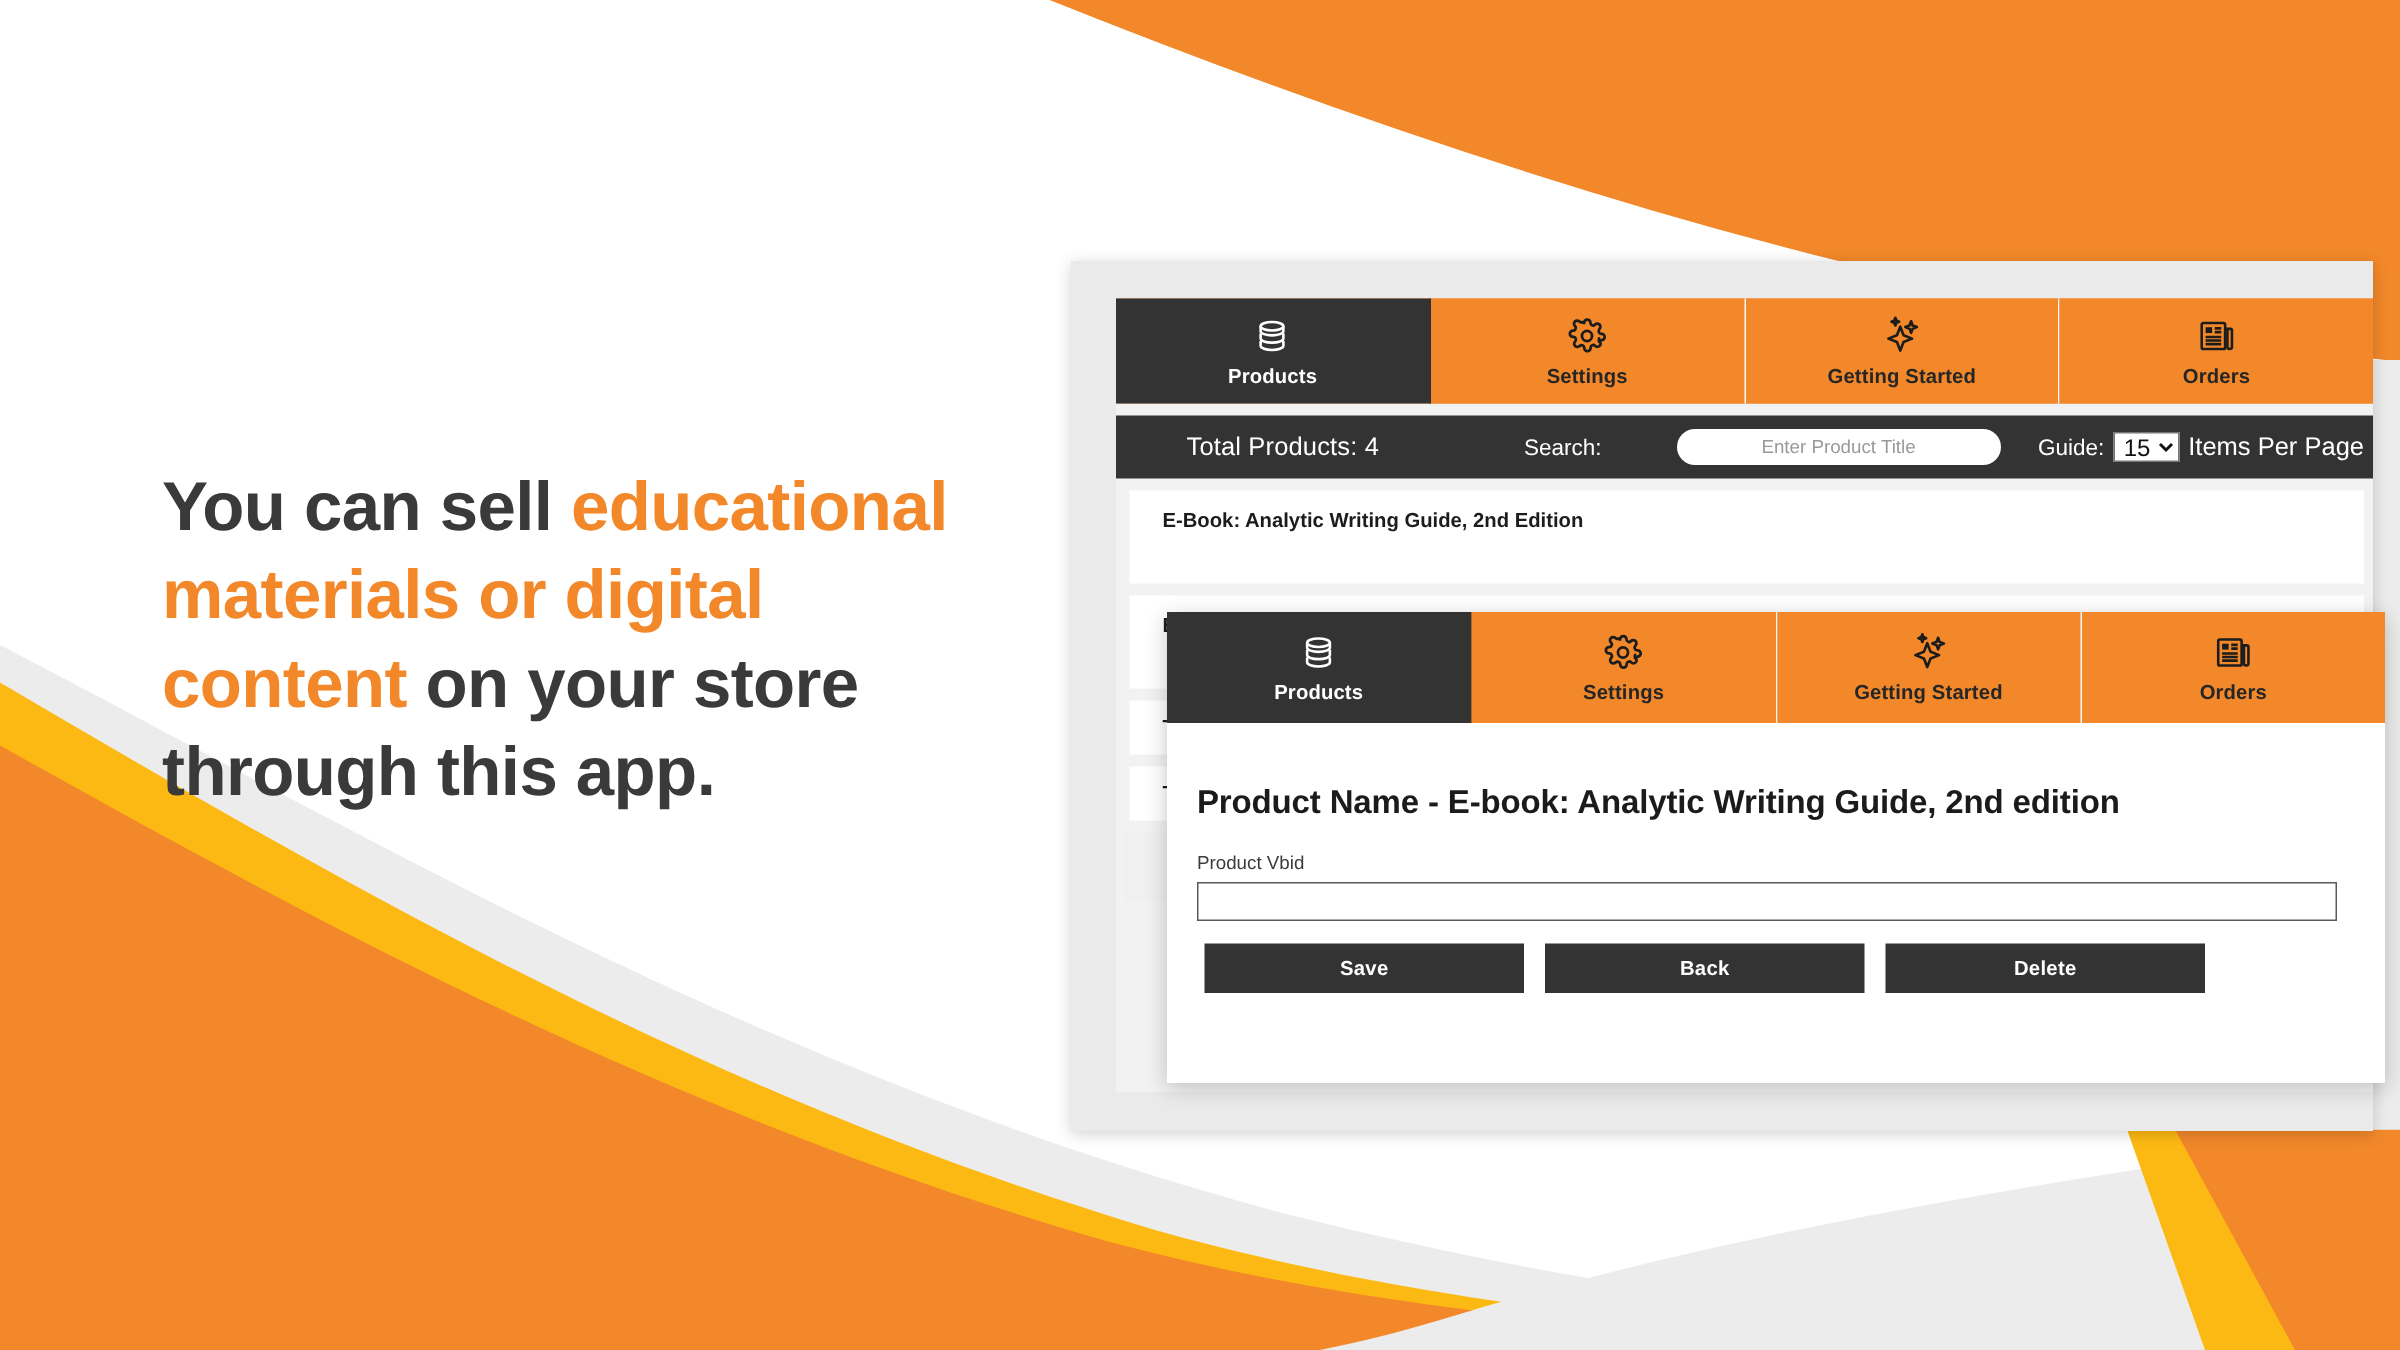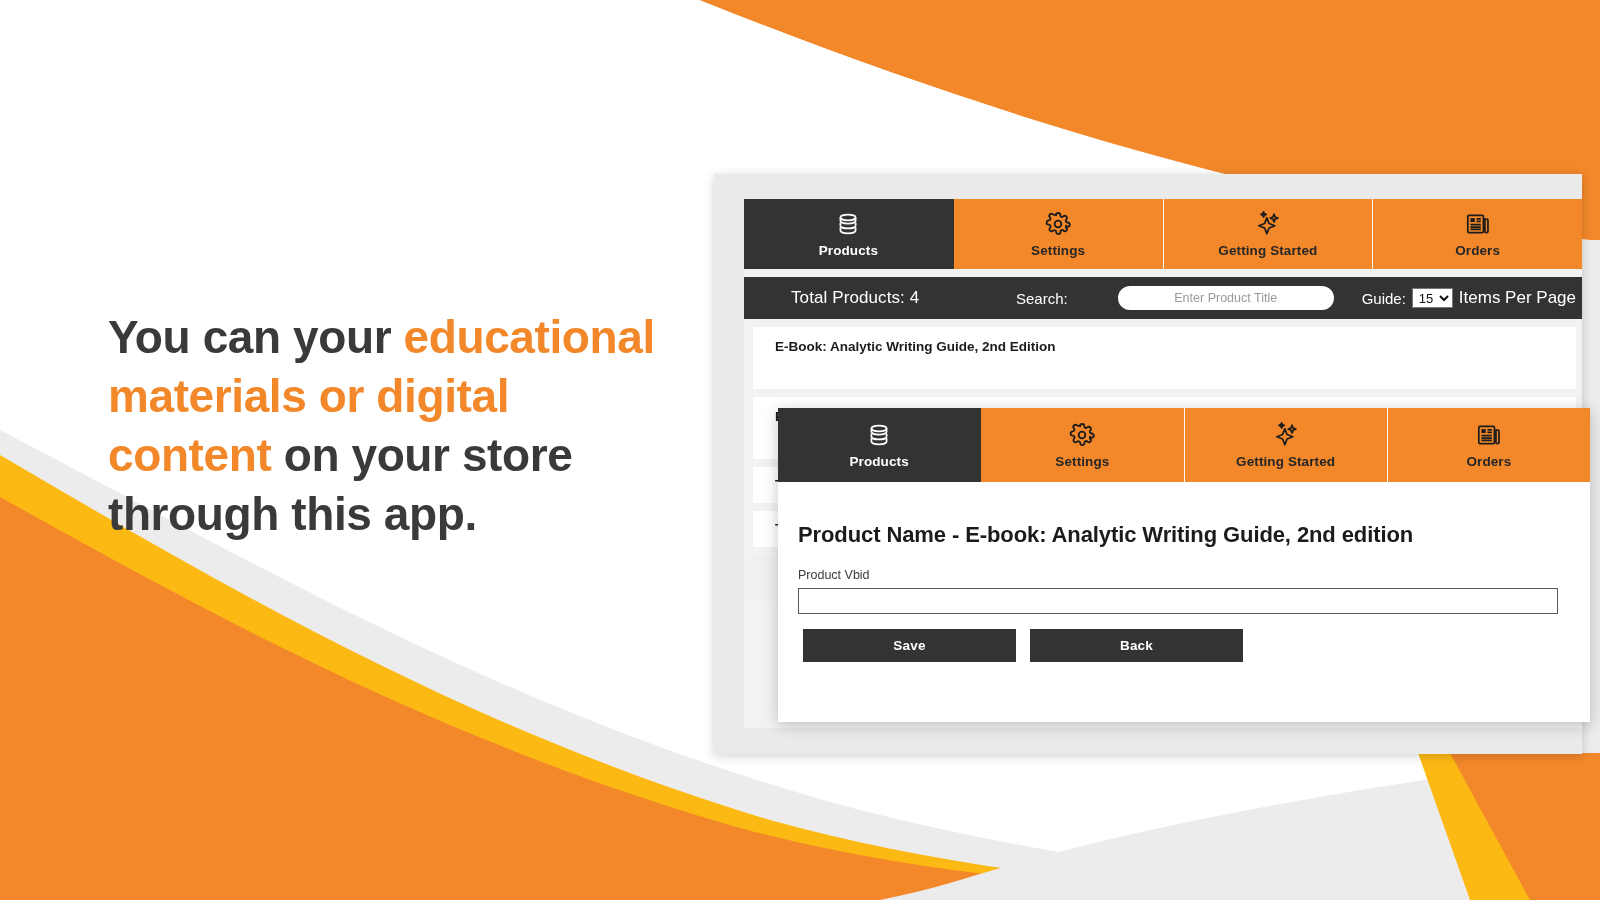--- a/index.html
+++ b/index.html
@@ -138,21 +138,21 @@
   .search-input::placeholder { color: #9a9a9a; }
   .show-wrap {
     position: absolute;
     right: 6px;
     display: flex;
     align-items: center;
     font-size: 17px;
   }
   .show-label { margin-right: 6px; font-size: 15px; }
   .per-page-select {
-    font-size: 13px;
+    font-size: 16px;
     font-family: "Liberation Sans", sans-serif;
     padding: 1px 2px;
     border: 1px solid #767676;
     background: #ffffff;
     color: #111;
     height: 20px;
   }
   .show-suffix { margin-left: 6px; }
 
   
@@ -257,21 +257,21 @@
       <path fill="#ececec" d="M 1600,900 L 1600,755 C 1330,790 1120,830 960,880 C 930,889 905,895 880,900 Z"></path>
 
       <path fill="#fdb913" d="M 1418,753 L 1470,753 L 1600,900 L 1470,900 Z"></path>
       <path fill="#f2882a" d="M 1450,753 L 1600,753 L 1600,900 L 1530,900 Z"></path>
 
       <rect x="1582" y="240" width="18" height="513" fill="#ececec"></rect>
     </svg>
   </div>
 
   <div class="headline">
-    <span>You can your </span><span class="hl">educational materials or digital content</span><span> on your store through this app.</span>
+    <span>You can sell </span><span class="hl">educational materials or digital content</span><span> on your store through this app.</span>
   </div>
 
   <div class="app-window">
     <div class="app-inner">
 
       <div class="navbar">
 
         <div class="nav-tab active">
           <span class="nav-icon">
             <svg width="26" height="26" viewBox="0 0 24 24" fill="none" stroke="#ffffff" stroke-width="1.6">
@@ -396,17 +396,18 @@
       </div>
     </div>
 
     <div class="detail-body">
       <div class="detail-title">Product Name - E-book: Analytic Writing Guide, 2nd edition</div>
       <div class="field-label">Product Vbid</div>
       <input class="vbid-input" type="text" style="">
       <div class="btn-row">
         <button class="btn">Save</button>
         <button class="btn">Back</button>
+        <button class="btn">Delete</button>
       </div>
     </div>
   </div>
 
 </div>
 
 </body></html>

